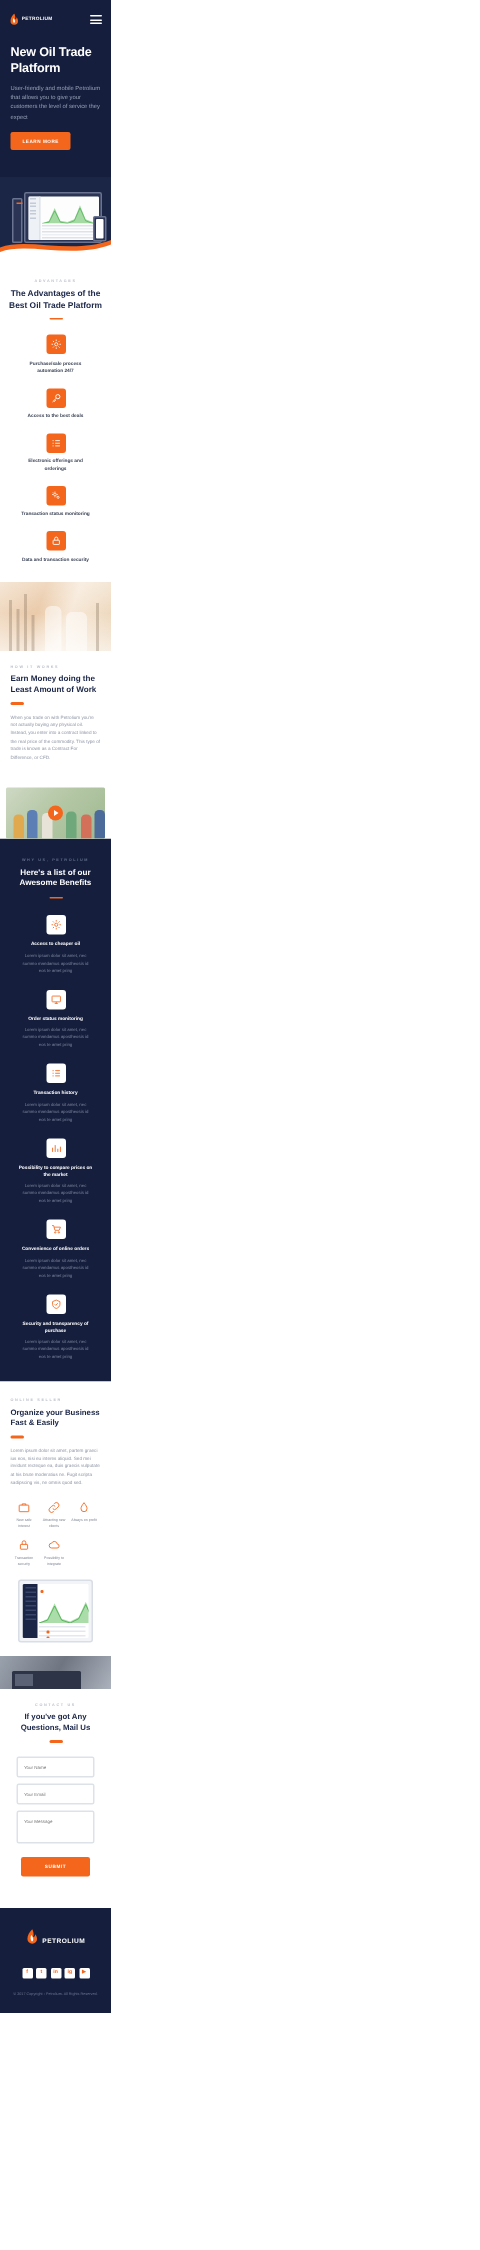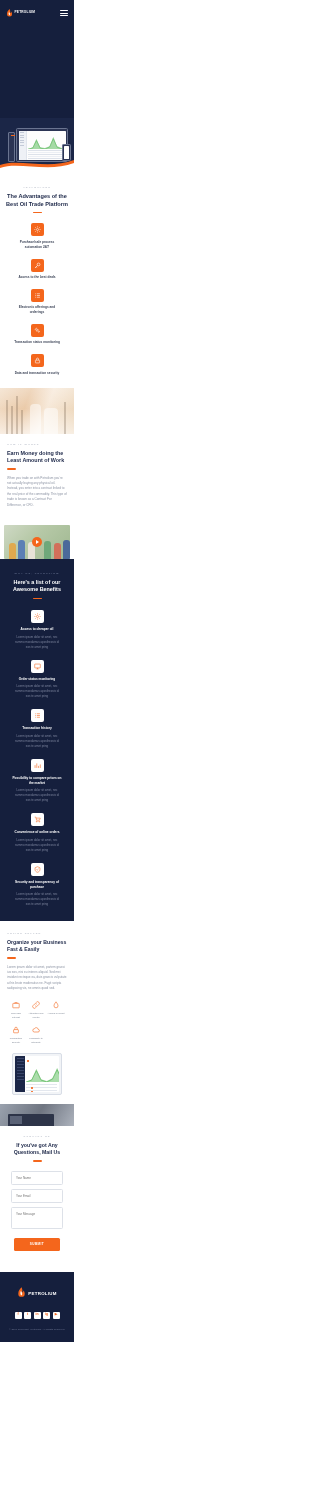--- a/index.html
+++ b/index.html
@@ -308,20 +308,25 @@
       </span>
       <span class="logo-text">PETROLIUM</span>
     </div>
     <div class="burger">
       <span></span>
         <span></span>
         <span></span>
     </div>
   </div>
 
+  <div class="hero-body">
+    <h1 class="hero-title">New Oil Trade Platform</h1>
+    <p class="hero-sub">User-friendly and mobile Petrolium that allows you to give your customers the level of service they expect</p>
+    <button class="btn-primary">LEARN MORE</button>
+  </div>
 
   <div class="hero-image">
     <div class="tower"></div>
     <div class="device">
       <div class="device-screen">
         <div class="mini-side">
           <i></i>
             <i></i>
             <i></i>
             <i></i>

